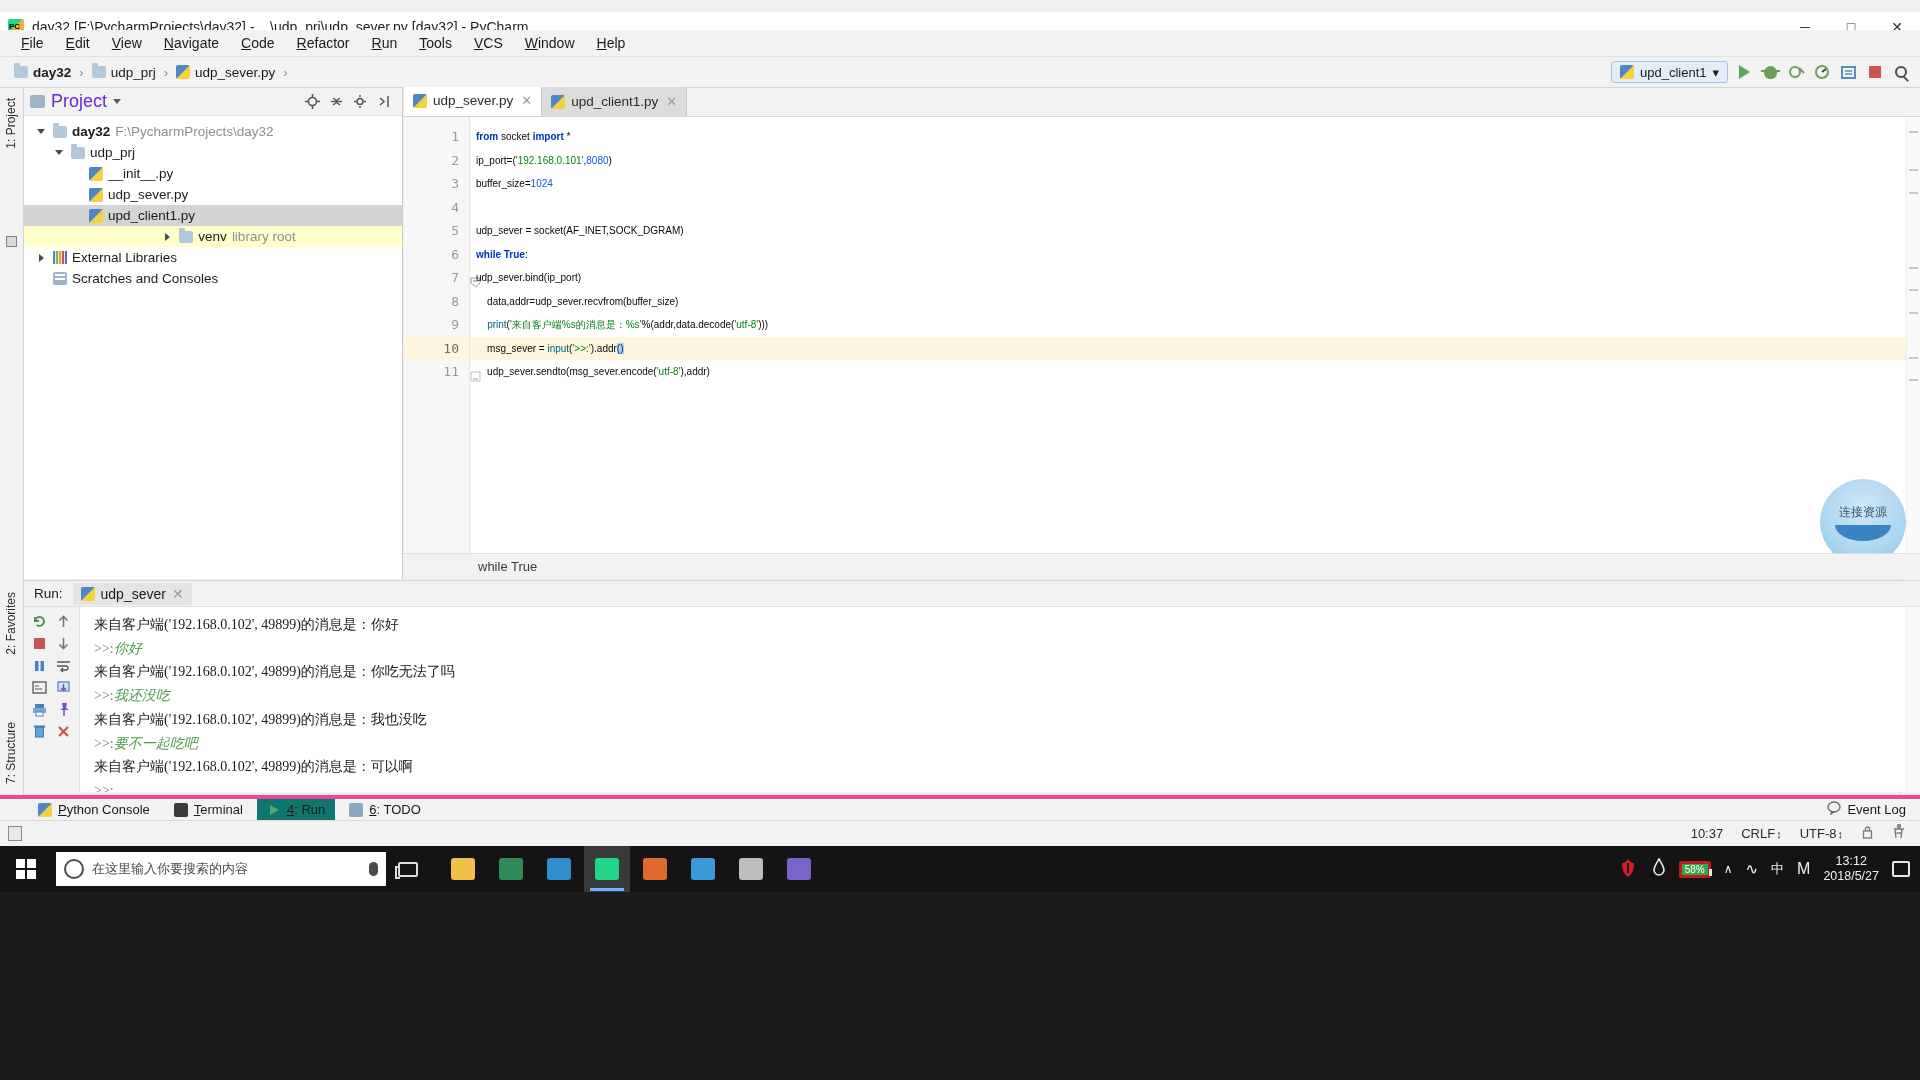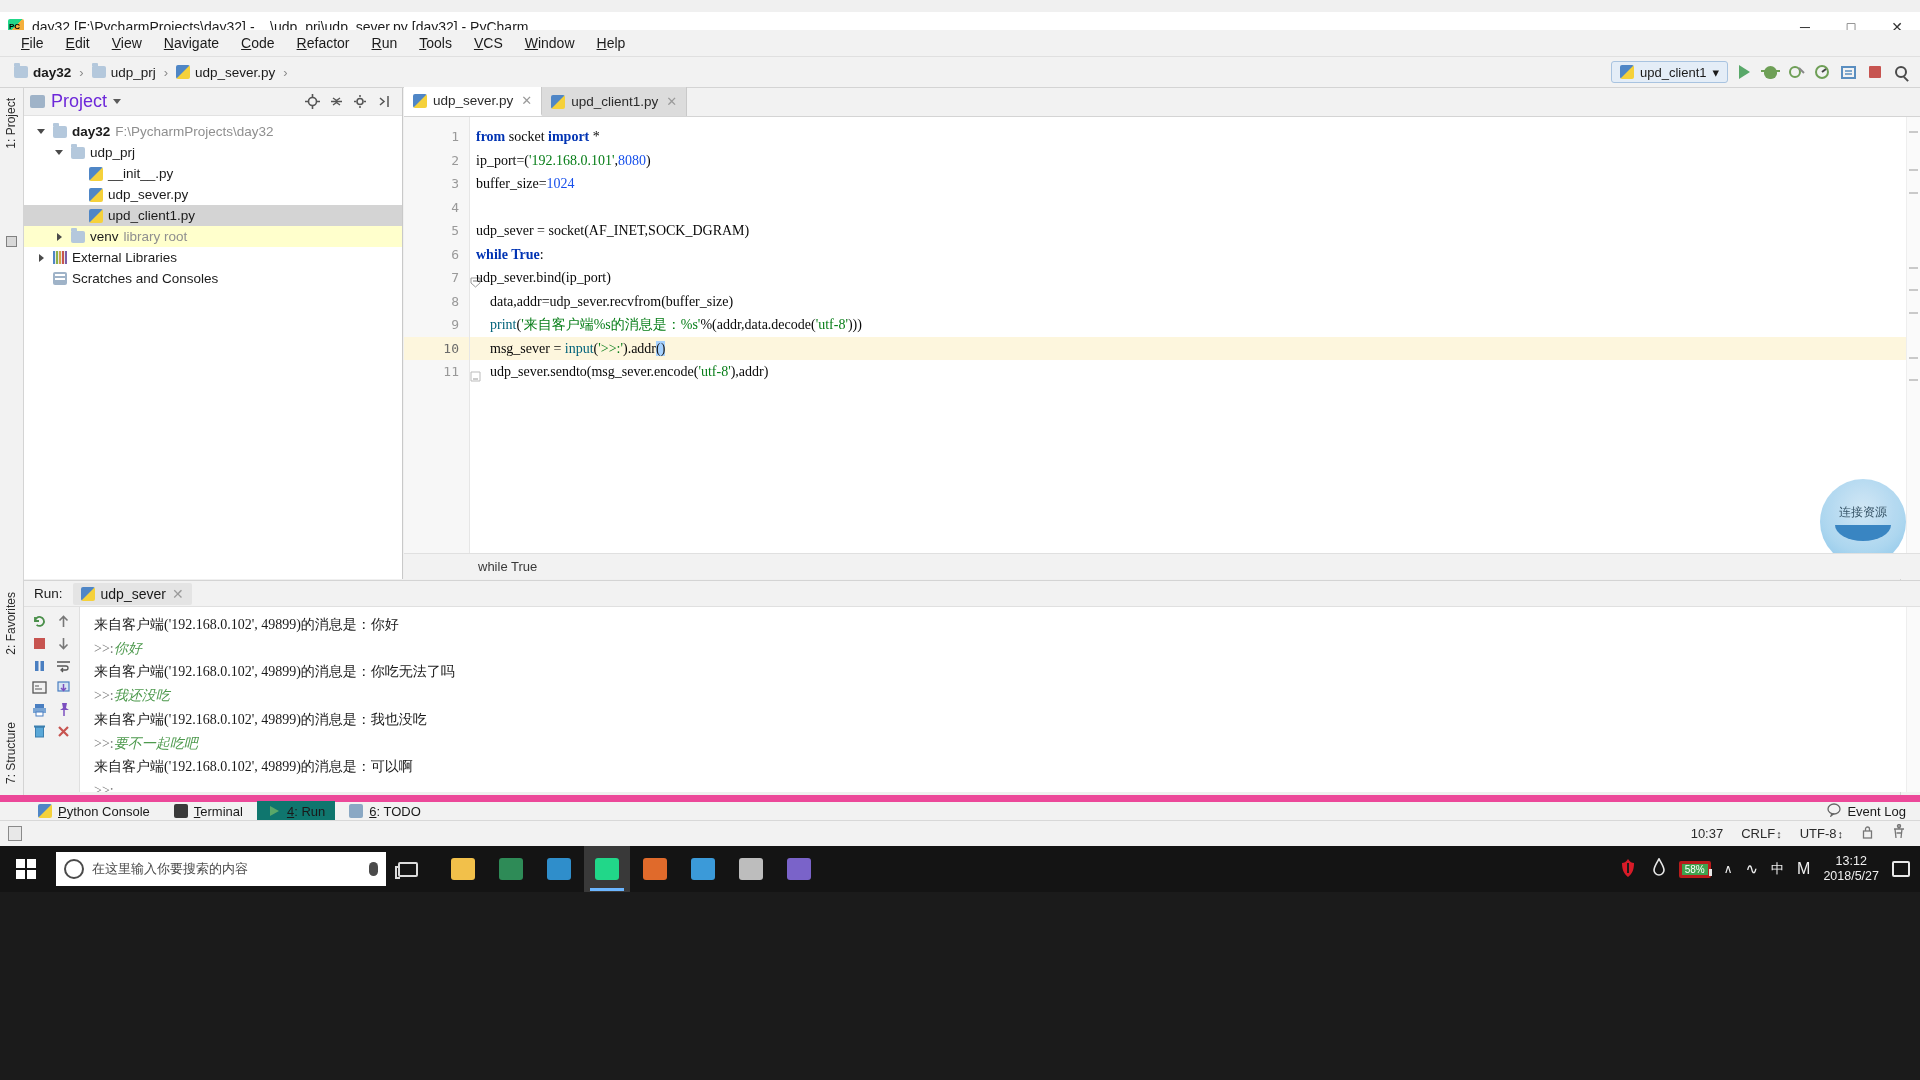--- a/index.html
+++ b/index.html
@@ -135,22 +135,22 @@
     width: 66px; background: #f7f7f7; border-right: 1px solid #e6e6e6;
     padding-top: 8px; text-align: right; font-family: "DejaVu Sans Mono", monospace;
     font-size: 13px; color: #999999; flex: none;
   }
   .gline { height: 23.5px; line-height: 23.5px; padding-right: 10px; position: relative; }
   .gline.cur { background: #fdf6dd; color: #6b6b6b; }
   .fold {
     position: absolute; right: -12px; top: 6px; width: 11px; height: 11px;
   }
   .code {
-    flex: 1; padding-top: 8px; font-family: Liberation Serif, serif;
-    font-size: 14px; position: relative; overflow: hidden;
+    flex: 1; padding-top: 8px; font-family: Liberation Sans, sans-serif;
+    font-size: 10px; position: relative; overflow: hidden;
   }
   .cline { height: 23.5px; line-height: 23.5px; padding-left: 6px; white-space: pre; }
   .cline.cur { background: #fdf6dd; }
   .kw { color: #0033b3; font-weight: bold; }
   .fn { color: #00627a; }
   .str { color: #067d17; }
   .num { color: #1750eb; }
   .plain { color: #080808; }
   .sel-tok { background: #a6d2ff; }
   .code-scroll-r { position: absolute; right: 0; top: 0; width: 14px; height: 462px; background: #fafafa; border-left: 1px solid #eee; }
@@ -185,21 +185,21 @@
   }
   .cout { color: #1a1a1a; white-space: pre; }
   .cin { color: #4e9a4e; font-style: italic; }
   .cin .p { color: #7a7a7a; font-style: normal; }
   .console-scroll { width: 14px; background: #fafafa; border-left: 1px solid #eee; }
 
   
   .toolwin-bar {
     position: absolute; left: 0; top: 795px; width: 1920px; height: 25px;
     background: #f2f2f2; display: flex; align-items: center; padding-left: 28px;
-    gap: 4px; border-top: 7px solid #ec4899;
+    gap: 4px; border-top: 4px solid #ec4899;
   }
   .tw-item { display: flex; align-items: center; gap: 6px; font-size: 13px; padding: 3px 10px; }
   .tw-item.active { background: #0f766e; }
   .tw-item u { text-decoration: underline; }
   .evlog { margin-left: auto; display: flex; align-items: center; gap: 6px; padding-right: 14px; font-size: 13px; }
 
   
   .statusbar {
     position: absolute; left: 0; top: 820px; width: 1920px; height: 26px;
     background: #f2f2f2; display: flex; align-items: center; border-top: 1px solid #d8d8d8;
@@ -384,21 +384,21 @@
         <div class="tree-row" style="padding-left: 46px;">
           <span class="arrow"></span>
           <span class="ico-py"></span>
           <span class="t-name">udp_sever.py</span>
         </div>
         <div class="tree-row sel" style="padding-left: 46px;">
           <span class="arrow"></span>
           <span class="ico-py"></span>
           <span class="t-name">upd_client1.py</span>
         </div>
-        <div class="tree-row hl" style="padding-left: 28px;">
+        <div class="tree-row hl" style="padding-left: 36px; justify-content: center;">
           <span class="arrow right"></span>
           <span class="ico-folder"></span>
           <span class="t-name">venv</span>
           <span class="t-sub">library root</span>
         </div>
         <div class="tree-row" style="padding-left: 10px;">
           <span class="arrow right"></span>
           <span class="ico-lib"></span>
           <span class="t-name">External Libraries</span>
         </div>

